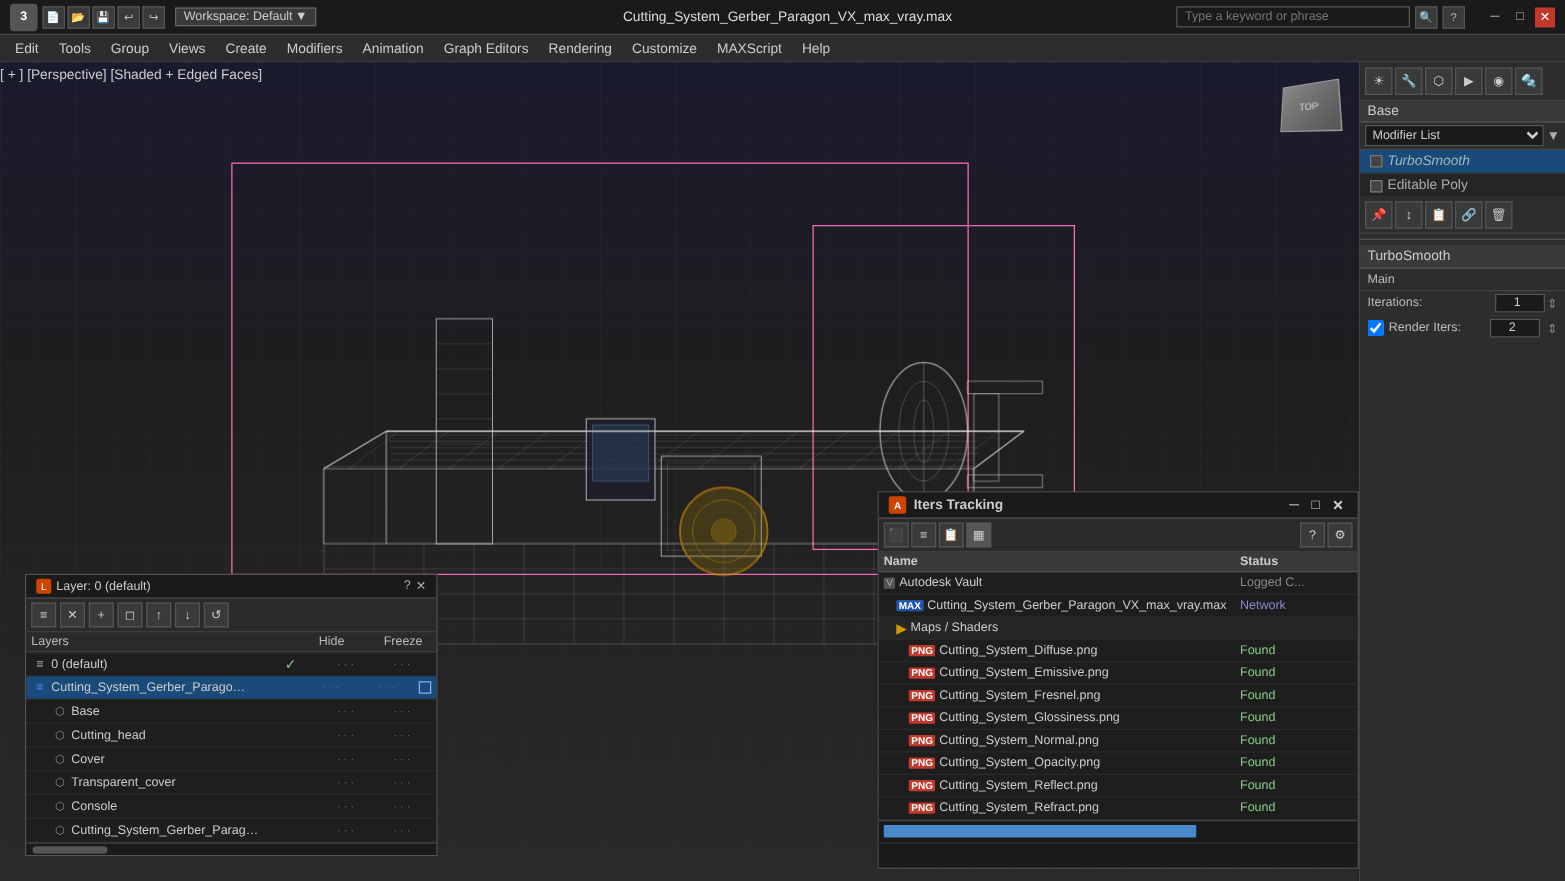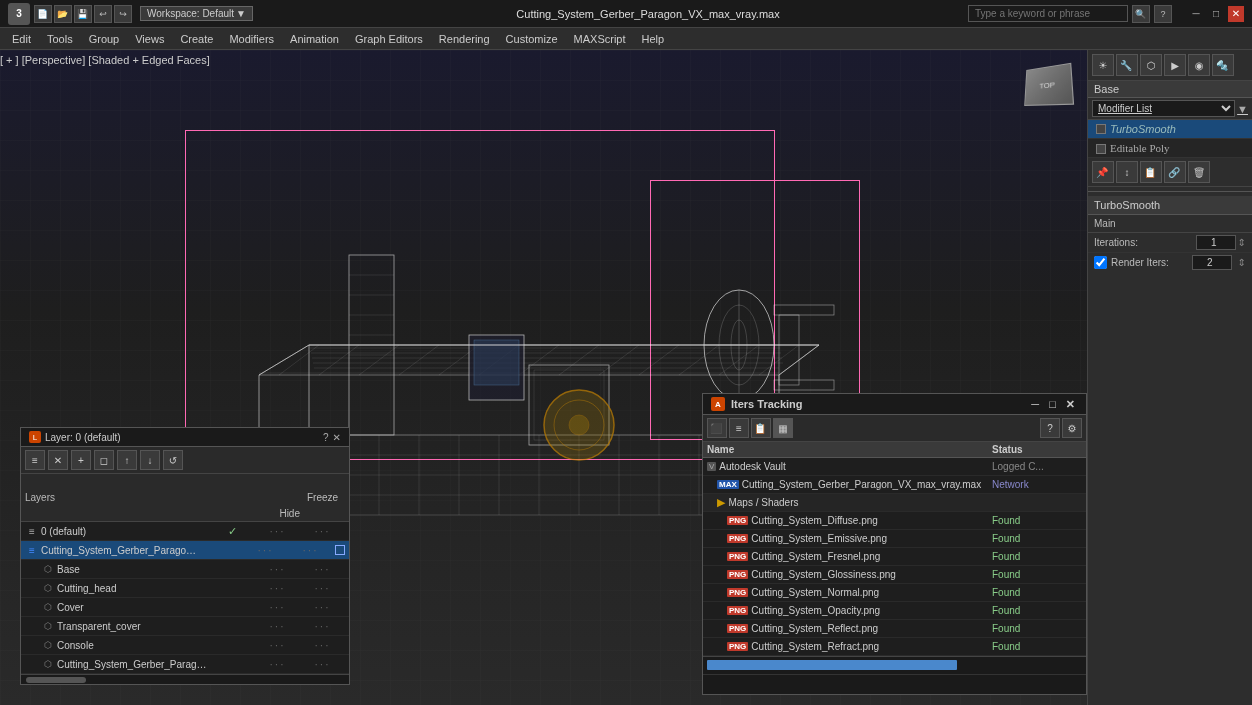--- a/index.html
+++ b/index.html
@@ -6,21 +6,21 @@
     body { width: 1252px; height: 705px; background: #2a2a2a; font-family: 'Segoe UI', Tahoma, Arial, sans-serif; font-size: 11px; color: #ccc; overflow: hidden; }
 
     
     .title-bar { height: 28px; background: #1a1a1a; display: flex; align-items: center; padding: 0 8px; border-bottom: 1px solid #444; }
     .title-bar-left { display: flex; align-items: center; gap: 4px; flex: 1; }
     .title-logo { width: 22px; height: 22px; background: #555; border-radius: 3px; display: flex; align-items: center; justify-content: center; color: white; font-weight: bold; font-size: 10px; }
     .title-toolbar-icons { display: flex; gap: 2px; align-items: center; }
     .tb-icon { width: 18px; height: 18px; background: #3a3a3a; border: 1px solid #555; display: flex; align-items: center; justify-content: center; font-size: 9px; color: #bbb; cursor: pointer; }
     .workspace-btn { background: #3a3a3a; border: 1px solid #666; padding: 1px 6px; color: #ccc; font-size: 10px; cursor: pointer; display: flex; align-items: center; gap: 2px; }
     .title-center { flex: 2; text-align: center; color: #ddd; font-size: 11px; }
-    .title-search { background: #1a1a1a; border: 1px solid #555; color: #ccc; padding: 2px 6px; width: 160px; font-size: 10px; }
+    .title-search { background: #1a1a1a; border: 1px solid #555; color: #ccc; padding: 2px 6px; width: 187px; font-size: 10px; }
     .title-right { display: flex; gap: 4px; align-items: center; }
     .win-btn { width: 16px; height: 16px; display: flex; align-items: center; justify-content: center; font-size: 10px; cursor: pointer; color: #bbb; }
     .win-btn.close { background: #c0392b; color: white; }
 
     
     .menu-bar { height: 22px; background: #2d2d2d; display: flex; align-items: center; padding: 0 4px; border-bottom: 1px solid #444; }
     .menu-item { padding: 2px 8px; color: #ccc; cursor: pointer; font-size: 11px; }
 
     
     .main-layout { display: flex; height: calc(705px - 50px); }
@@ -34,21 +34,21 @@
     .stats-val { color: #ff8c00; }
 
     
     .viewport-scene { position: absolute; top: 0; left: 0; right: 0; bottom: 0; background: #1a1a1a; }
 
     
     .right-panel { width: 165px; background: #2d2d2d; border-left: 1px solid #444; display: flex; flex-direction: column; }
     .rp-icons-row { display: flex; padding: 4px; gap: 2px; border-bottom: 1px solid #444; }
     .rp-icon { width: 22px; height: 22px; background: #3a3a3a; border: 1px solid #555; display: flex; align-items: center; justify-content: center; font-size: 10px; color: #ccc; cursor: pointer; }
     .rp-section-label { background: #3a3a3a; padding: 2px 6px; color: #ccc; font-size: 11px; border-bottom: 1px solid #555; }
-    .rp-modifier-row { display: flex; align-items: center; padding: 2px 4px; border-bottom: 1px solid #444; text-decoration: underline; }
+    .rp-modifier-row { display: flex; align-items: center; padding: 2px 4px; border-bottom: 1px solid #444; }
     .rp-modifier-select { flex: 1; background: #1a1a1a; border: 1px solid #555; color: #ccc; font-size: 10px; padding: 1px; width: 100%; }
     .rp-modifier-item { display: flex; align-items: center; padding: 3px 8px; background: #252525; border-bottom: 1px solid #333; }
     .rp-modifier-item.selected { background: #1a4a7a; }
     .rp-modifier-name { color: #9bb; font-size: 11px; font-style: italic; }
     .rp-modifier-sub { color: #aaa; font-size: 11px; }
     .rp-tools-row { display: flex; gap: 2px; padding: 3px 4px; border-bottom: 1px solid #444; }
     .rp-turbosmooth-header { background: #3a3a3a; padding: 3px 6px; color: #ccc; font-size: 11px; border-bottom: 1px solid #555; display: flex; align-items: center; justify-content: space-between; }
     .rp-param-row { display: flex; align-items: center; padding: 2px 6px; border-bottom: 1px solid #333; }
     .rp-param-label { flex: 1; color: #bbb; font-size: 10px; }
     .rp-param-input { width: 40px; background: #1a1a1a; border: 1px solid #555; color: #ccc; font-size: 10px; padding: 1px 3px; text-align: right; }
@@ -56,21 +56,21 @@
     .rp-checkbox input { margin: 0; }
 
     
     .layer-panel { position: absolute; bottom: 20px; left: 20px; width: 330px; background: #2a2a2a; border: 1px solid #555; z-index: 10; }
     .layer-panel-title { background: #1a1a1a; padding: 3px 8px; display: flex; align-items: center; justify-content: space-between; border-bottom: 1px solid #555; }
     .layer-panel-title span { color: #ccc; font-size: 10px; }
     .layer-panel-toolbar { display: flex; align-items: center; padding: 3px 4px; background: #2a2a2a; border-bottom: 1px solid #444; gap: 3px; }
     .lp-icon { width: 20px; height: 20px; display: flex; align-items: center; justify-content: center; font-size: 10px; color: #ccc; cursor: pointer; background: #3a3a3a; border: 1px solid #555; }
     .layer-header { display: flex; align-items: center; padding: 2px 4px; background: #2a2a2a; border-bottom: 1px solid #444; font-size: 10px; color: #bbb; }
     .layer-header .lh-name { flex: 1; }
-    .layer-header .lh-hide { width: 45px; text-align: right; margin-top: 32px; }
+    .layer-header .lh-hide { width: 45px; text-align: left; }
     .layer-header .lh-freeze { width: 45px; text-align: center; }
     .layer-list { background: #1e1e1e; }
     .layer-item { display: flex; align-items: center; padding: 2px 4px; border-bottom: 1px solid #2a2a2a; min-height: 18px; }
     .layer-item.selected { background: #1a4a7a; }
     .layer-item .li-indent { display: inline-block; }
     .layer-item .li-icon { width: 14px; height: 14px; display: flex; align-items: center; justify-content: center; margin-right: 2px; }
     .layer-item .li-name { flex: 1; color: #ccc; font-size: 10px; white-space: nowrap; overflow: hidden; text-overflow: ellipsis; }
     .layer-item .li-check { width: 45px; display: flex; align-items: center; justify-content: center; color: #88cc88; font-size: 11px; }
     .layer-item .li-dots { width: 45px; display: flex; align-items: center; justify-content: center; color: #666; font-size: 10px; letter-spacing: 2px; }
     .layer-panel-scrollbar { height: 10px; background: #1a1a1a; border-top: 1px solid #444; position: relative; }
@@ -507,21 +507,21 @@
       </select>
       <span style="margin-left:2px;cursor:pointer;color:#aaa;">▼</span>
     </div>
     <div class="rp-modifier-item selected">
       <div style="display:flex;align-items:center;gap:4px;">
         <span style="width:10px;height:10px;border:1px solid #777;background:#444;display:inline-block;"></span>
         <span class="rp-modifier-name">TurboSmooth</span>
       </div>
     </div>
     <div class="rp-modifier-item">
-      <div style="display:flex;align-items:flex-end;gap:4px;font-family:Liberation Serif, serif;">
+      <div style="display:flex;align-items:flex-end;gap:4px;">
         <span style="width:10px;height:10px;border:1px solid #777;background:#444;display:inline-block;"></span>
         <span class="rp-modifier-sub">Editable Poly</span>
       </div>
     </div>
     <div class="rp-tools-row">
       <div class="rp-icon">📌</div>
       <div class="rp-icon">↕</div>
       <div class="rp-icon">📋</div>
       <div class="rp-icon">🔗</div>
       <div class="rp-icon">🗑</div>

